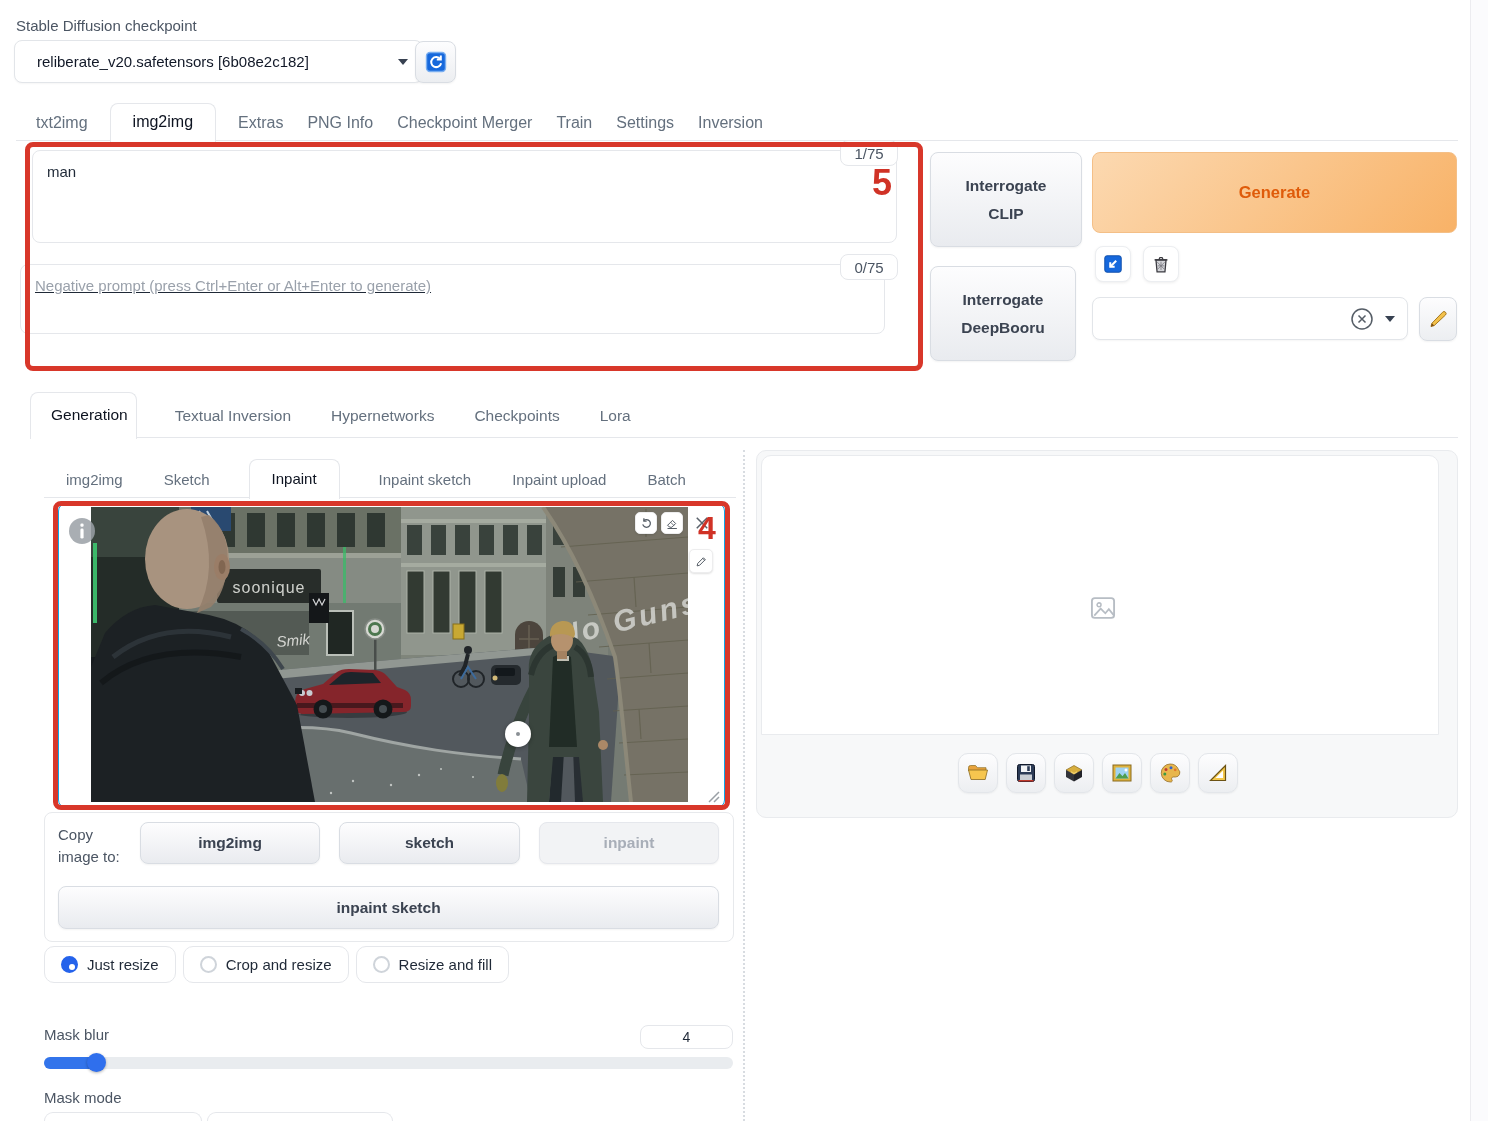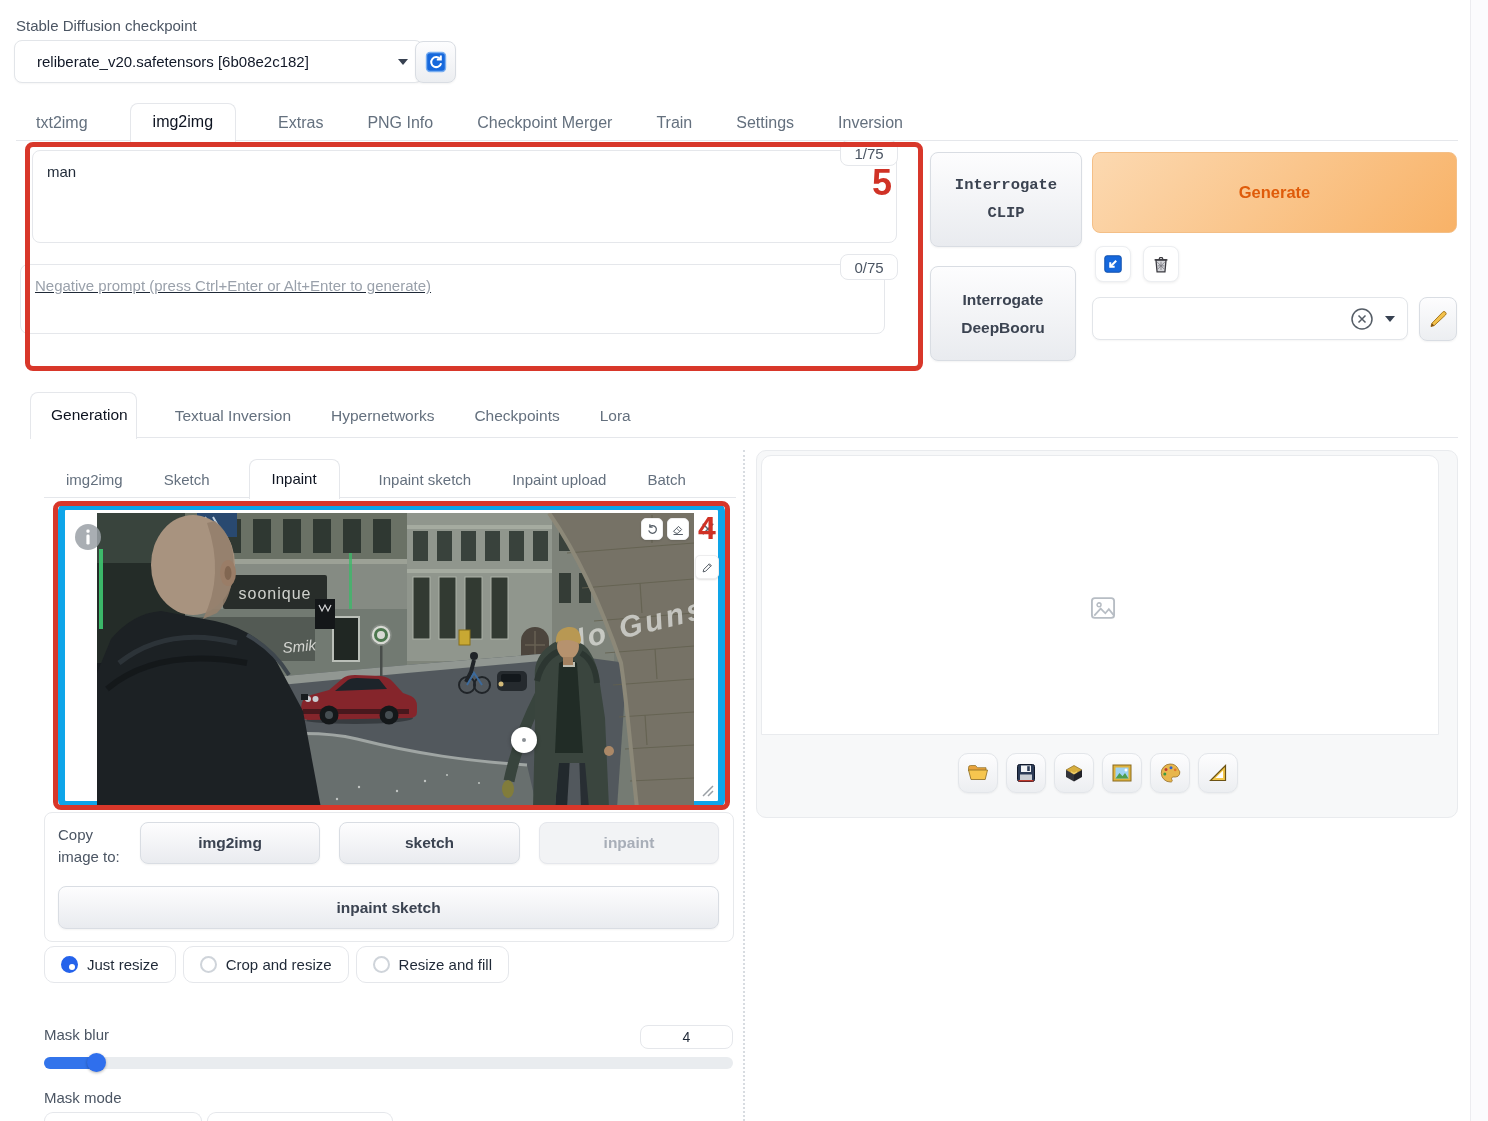--- a/index.html
+++ b/index.html
@@ -54,21 +54,21 @@
     cursor:pointer;
   }
   .mini-btn {
     width:36px; height:36px; background:#fff; border:1px solid #eceef1; border-radius:8px;
     display:flex; align-items:center; justify-content:center; cursor:pointer; box-shadow:0 1px 3px rgba(0,0,0,.07);
   }
   
   .ann-box { border:5px solid #d8372a; border-radius:8px; pointer-events:none; }
   .ann-num { color:#d03226; font-weight:700; font-size:36px; pointer-events:none; }
   
-  .canvas-frame { background:#fff; border:7px solid #0ea5e9; border-radius:8px; }
+  .canvas-frame { background:#fff; border:1px solid #0ea5e9; border-radius:8px; }
   .tool-btn {
     width:22px; height:22px; background:#fff; border:1px solid #ededee; border-radius:5px;
     display:flex; align-items:center; justify-content:center; cursor:pointer; box-shadow:0 1px 2px rgba(0,0,0,.12);
   }
   .start-drawing { color:#dcdeda; font-size:17px; text-align:center; text-shadow:0 0 6px rgba(0,0,0,.35); pointer-events:none; }
   .cursor-dot { width:26px; height:26px; border-radius:50%; background:#fff; box-shadow:0 1px 4px rgba(0,0,0,.3);
     display:flex; align-items:center; justify-content:center; }
   .cursor-dot i { width:4px; height:4px; border-radius:50%; background:#8a8f94; }
   
   .pill { background:#fff; border:1px solid #e5e7eb; border-radius:10px; display:flex; align-items:center;
@@ -104,21 +104,21 @@
 </div>
 <div class="abs sq-btn" style="left:415px;top:41px;width:41px;height:42px;">
   <svg width="24" height="24" viewBox="0 0 24 24">
     <rect x="2.5" y="2.5" width="19" height="19" rx="3.5" fill="#1668dc" stroke="#79aef0" stroke-width="1.4"></rect>
     <path d="M16.3 9.2 A5 5 0 1 0 17.1 13.2" fill="none" stroke="#fff" stroke-width="2"></path>
     <path d="M16.8 5.6 v4 h-4" fill="none" stroke="#fff" stroke-width="2"></path>
   </svg>
 </div>
 
 <div class="abs hline" style="left:16px;top:140px;width:1442px;"></div>
-<div class="abs tabrow" style="left:34px;top:102px;height:39px;gap:40px;">
+<div class="abs tabrow" style="left:34px;top:102px;height:39px;gap:20px;">
   <div class="tab">txt2img</div>
   <div class="tab active">img2img</div>
   <div class="tab">Extras</div>
   <div class="tab">PNG Info</div>
   <div class="tab">Checkpoint Merger</div>
   <div class="tab">Train</div>
   <div class="tab">Settings</div>
   <div class="tab">Inversion</div>
 </div>
 
@@ -128,21 +128,21 @@
 <div class="abs counter" style="left:840px;top:140px;width:58px;height:26px;">1/75</div>
 
 <div class="abs txtbox" style="left:20px;top:264px;width:865px;height:70px;text-decoration:underline;">
   <span class="ph">Negative prompt (press Ctrl+Enter or Alt+Enter to generate)</span>
 </div>
 <div class="abs counter" style="left:840px;top:254px;width:58px;height:26px;">0/75</div>
 
 <div class="abs ann-box" style="left:25px;top:142px;width:898px;height:229px;"></div>
 <div class="abs ann-num" style="left:872px;top:162px;">5</div>
 
-<div class="abs btn2" style="left:930px;top:152px;width:152px;height:95px;padding:0 20px;font-family:Liberation Mono, monospace;">Interrogate CLIP</div>
+<div class="abs btn2" style="left:930px;top:152px;width:152px;height:95px;padding:0 20px;">Interrogate CLIP</div>
 <div class="abs btn2" style="left:930px;top:266px;width:146px;height:95px;padding:0 14px;">Interrogate DeepBooru</div>
 
 <div class="abs gen-btn" style="left:1092px;top:152px;width:365px;height:81px;">Generate</div>
 
 <div class="abs mini-btn" style="left:1095px;top:246px;">
   <svg width="22" height="22" viewBox="0 0 24 24">
     <rect x="3" y="3" width="18" height="18" rx="2.5" fill="#1668dc" stroke="#0d4da8"></rect>
     <path d="M15.5 8.5 L9 15" stroke="#fff" stroke-width="2.2"></path>
     <path d="M9 10.2 V15 h4.8" fill="none" stroke="#fff" stroke-width="2.2"></path>
   </svg>

